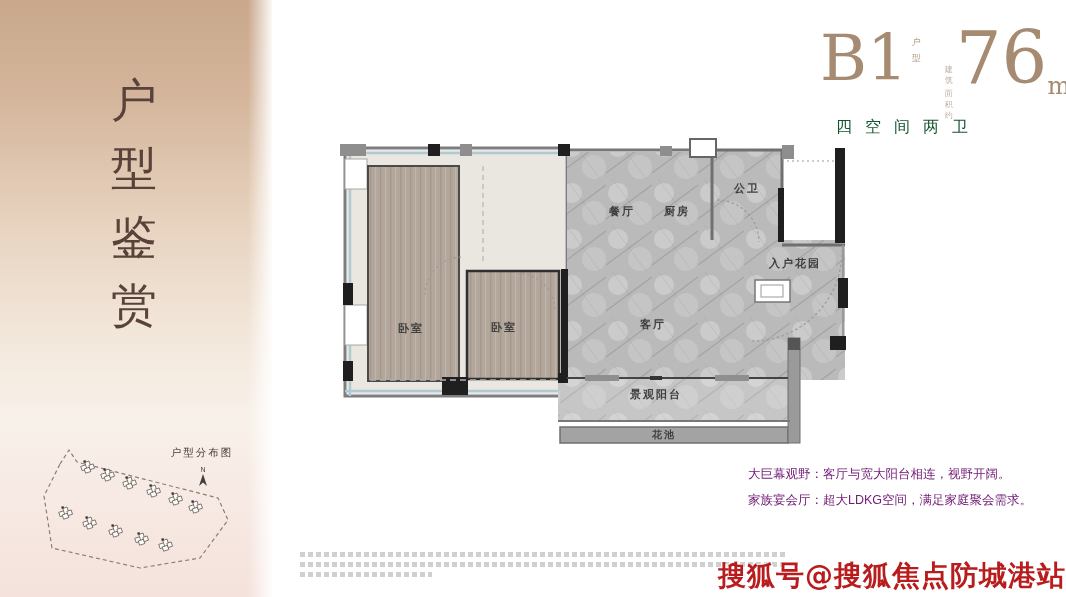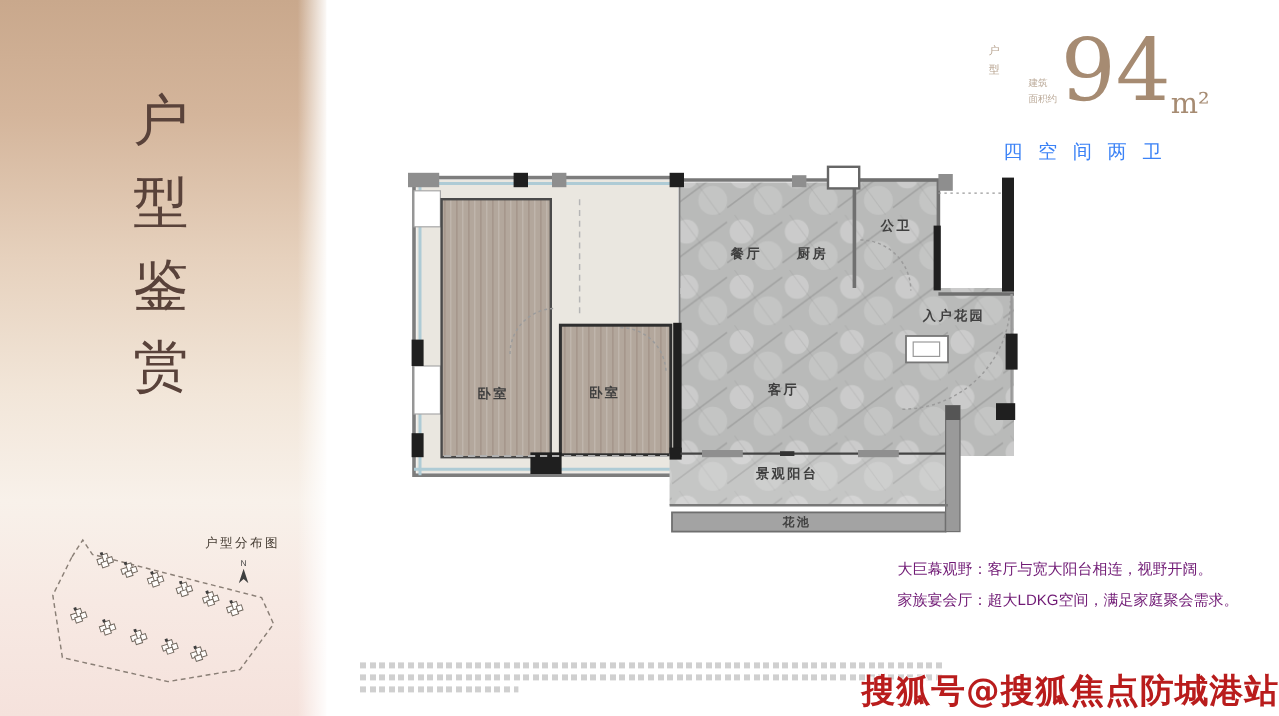--- a/index.html
+++ b/index.html
@@ -22,21 +22,21 @@
   .header{position:absolute;left:820px;top:26px;display:flex;align-items:flex-start;
     color:#a68b72;font-family:"DejaVu Serif","Liberation Serif",serif;}
   .unit-code{font-size:64px;line-height:1;}
   .unit-tag{display:flex;flex-direction:column;gap:3px;font-size:9px;color:#b5a08c;
     margin:10px 0 0 4px;font-family:"Liberation Sans",sans-serif;}
   .area-prefix{display:flex;flex-direction:column;gap:2px;font-size:8px;color:#bcab9a;
     margin:38px 3px 0 24px;font-family:"Liberation Sans",sans-serif;justify-content:flex-end;}
   .area-value{font-size:72px;line-height:1;margin-top:-4px;}
   .area-unit{font-size:24px;margin-top:46px;}
   .subtitle{position:absolute;left:836px;top:117px;font-size:16px;letter-spacing:13px;
-    color:#3b82f6;}
+    color:#14532d;}
 
   
   .floor-plan{position:absolute;left:330px;top:133px;}
   .room-label{font-family:"Liberation Sans",sans-serif;font-size:11px;font-weight:600;
     fill:#3f3f3f;letter-spacing:2px;}
   .room-label.small{font-size:10px;}
 
   
   .feat-left{position:absolute;left:300px;top:487px;font-size:13px;color:#8e8e8e;
     line-height:27px;}
@@ -91,29 +91,30 @@
         <use href="#bldg" transform="translate(112,100) rotate(-18)"></use>
         <use href="#bldg" transform="translate(136,106) rotate(-18)"></use>
       </g>
       <text x="180" y="20" text-anchor="middle" font-size="10.5" letter-spacing="2" fill="#453c33">户型分布图</text>
       <text x="181" y="36" text-anchor="middle" font-size="7" fill="#3f3f3f">N</text>
       <polygon points="181,38 177,50 181,46.5 185,50" fill="#3f3f3f"></polygon>
     </svg>
   </div>
 
   <div class="header">
+    <span class="unit-code">B1</span>
     <span class="unit-tag">
       <span>户</span>
       <span>型</span>
     </span>
     <span class="area-prefix">
       <span>建筑</span>
       <span>面积约</span>
     </span>
-    <span class="area-value">94</span>
+    <span class="area-value">76</span>
     <span class="area-unit">m²</span>
   </div>
   <div class="subtitle">四空间两卫</div>
 
   <svg class="floor-plan" width="530" height="315" viewBox="0 0 530 315">
     <defs>
       <pattern id="wood" patternUnits="userSpaceOnUse" width="10" height="10">
         <rect width="10" height="10" fill="#b3a79c"></rect>
         <rect x="0" width="1.4" height="10" fill="rgba(120,95,80,0.22)"></rect>
         <rect x="5" width="1.2" height="10" fill="rgba(255,255,255,0.16)"></rect>

